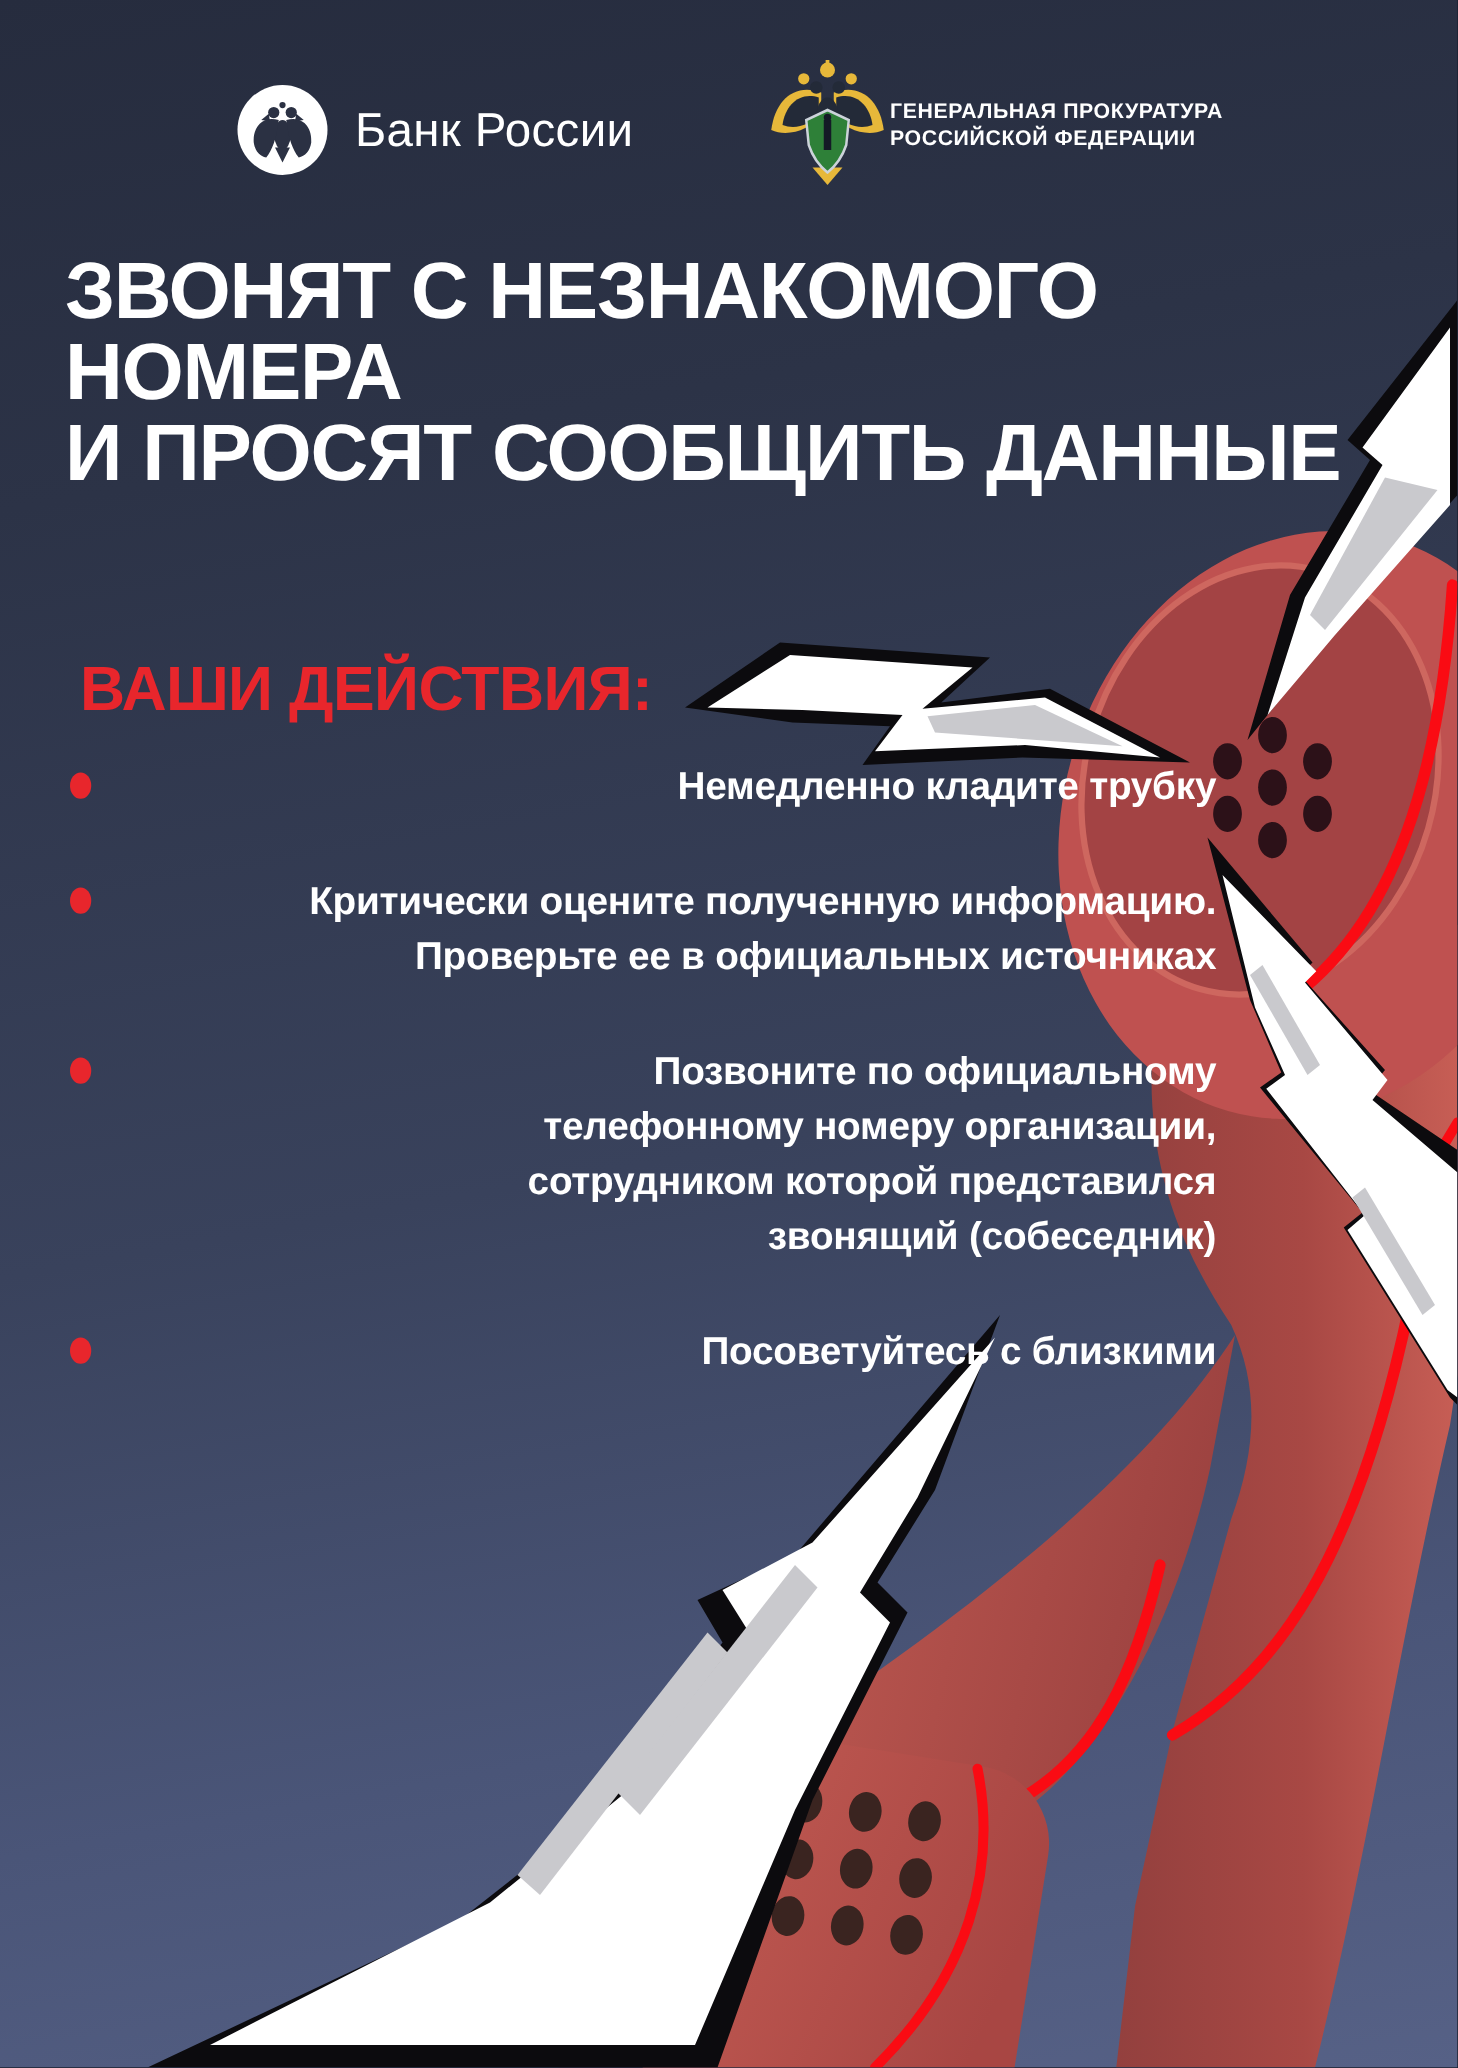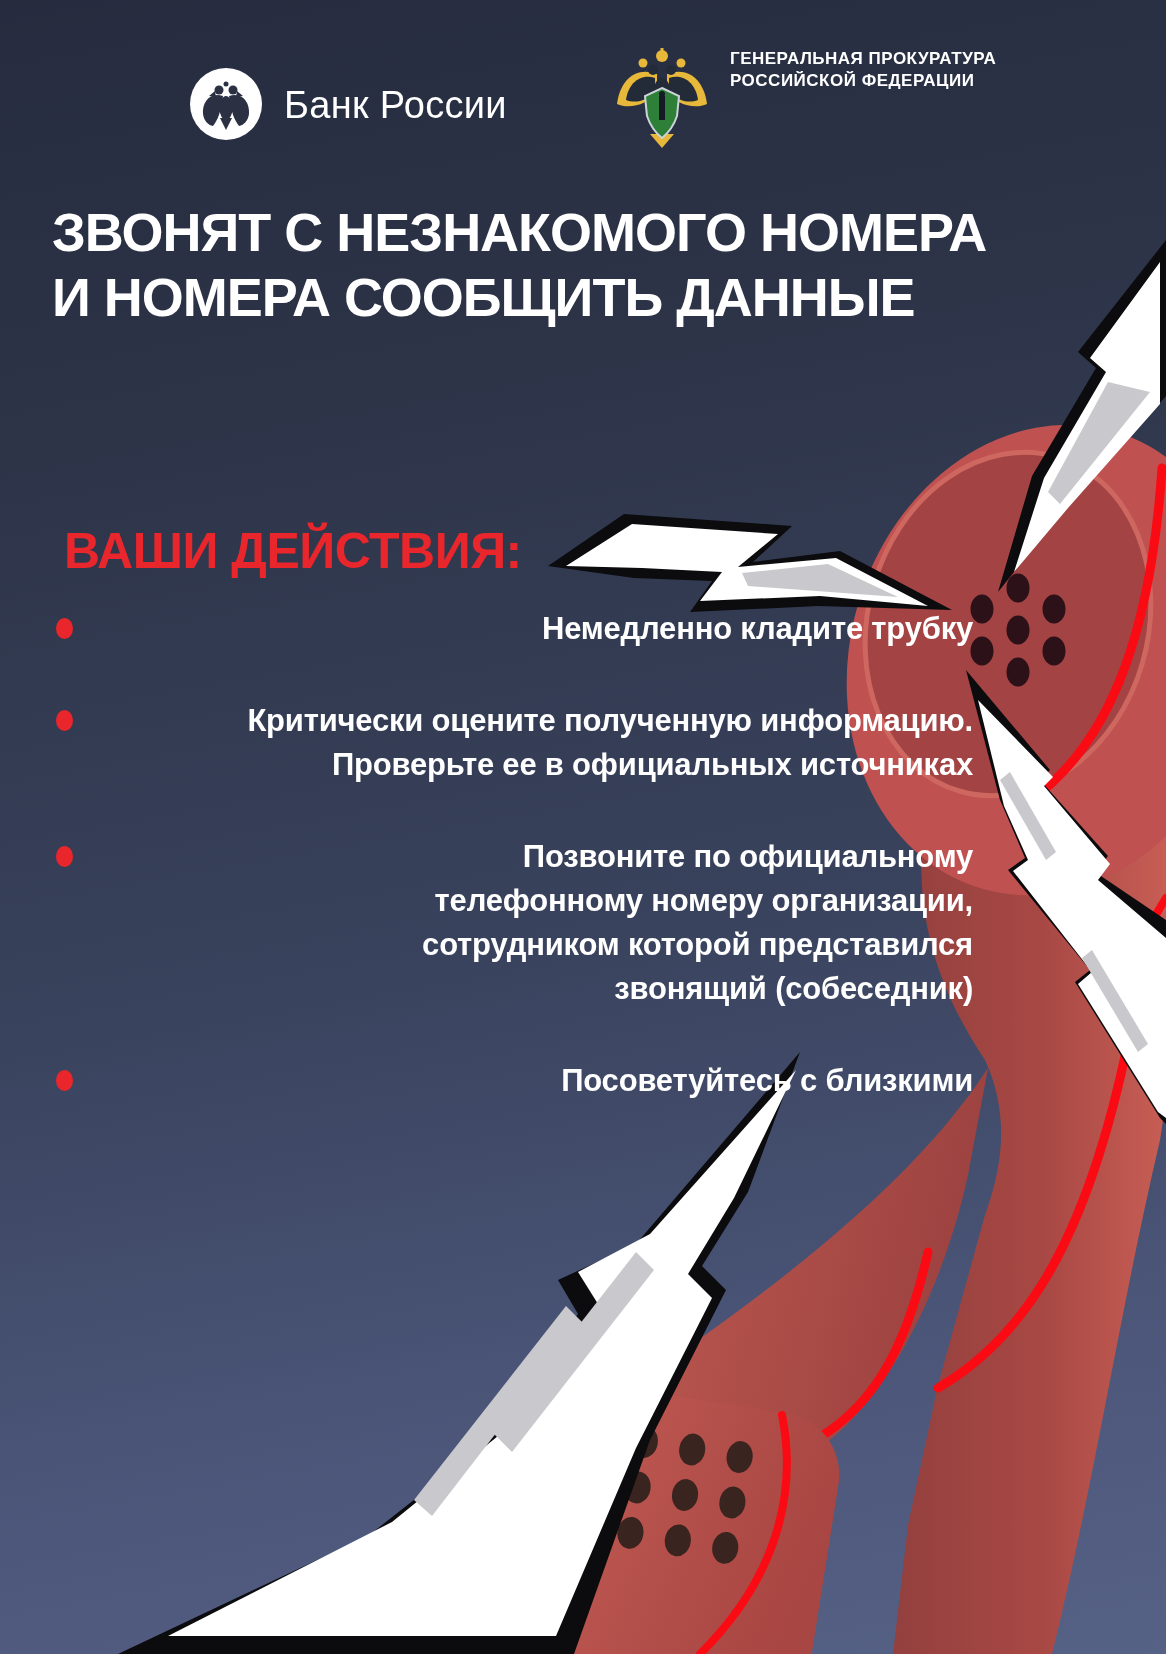--- a/index.html
+++ b/index.html
@@ -6,25 +6,25 @@
   .poster{
     position:relative;
     width:1166px;height:1654px;
     overflow:hidden;
     font-family:"Liberation Sans","DejaVu Sans",sans-serif;
     background:linear-gradient(170deg,#262c3e 0%,#2c3347 22%,#39425c 55%,#4a5578 80%,#566186 100%);
   }
   .illustration{position:absolute;left:0;top:0;width:1166px;height:1654px;}
   .bank-logo{position:absolute;left:188px;top:66px;display:flex;align-items:center;gap:20px;color:#fff;}
   .bank-logo-text{font-size:38px;letter-spacing:.3px;font-weight:400;}
-  .prosecutor{position:absolute;left:612px;top:48px;display:flex;gap:18px;color:#fff;}
+  .prosecutor{position:absolute;left:612px;top:48px;display:flex;align-items:center;color:#fff;}
   .prosecutor-text{font-size:17px;font-weight:700;line-height:22px;letter-spacing:.5px;}
   .headline{
     position:absolute;left:52px;top:200px;width:1070px;
-    color:#fff;font-size:54px;line-height:65px;font-weight:700;letter-spacing:-1px;margin:0;
+    color:#fff;font-size:64px;line-height:65px;font-weight:700;letter-spacing:-1px;margin:0;
   }
   .actions-title{
     position:absolute;left:64px;top:522px;margin:0;
     color:var(--accent_red,#e8262c);
     font-size:50px;font-weight:700;letter-spacing:-.5px;
   }
   .actions-list{position:absolute;left:53px;top:607px;width:920px;margin:0;padding:0;list-style:none;text-align:right;}
   .actions-list li{
     position:relative;padding-left:42px;margin:0 0 48px 0;
     color:#fff;font-size:31px;line-height:44px;font-weight:700;letter-spacing:-.2px;
@@ -172,21 +172,21 @@
       <circle cx="0" cy="-6" r="3" fill="#141a26"></circle>
     </svg>
     <div class="prosecutor-text">
       <div>ГЕНЕРАЛЬНАЯ ПРОКУРАТУРА</div>
       <div>РОССИЙСКОЙ ФЕДЕРАЦИИ</div>
     </div>
   </div>
 
   <h1 class="headline">
     <div>ЗВОНЯТ С НЕЗНАКОМОГО НОМЕРА</div>
-    <div>И НОМЕРА СООБЩИТЬ ДАННЫЕ</div>
+    <div>И ПРОСЯТ СООБЩИТЬ ДАННЫЕ</div>
   </h1>
 
   <h2 class="actions-title">ВАШИ ДЕЙСТВИЯ:</h2>
 
   <ul class="actions-list">
     <li>
       <span class="bullet"></span>
       <span class="action-text">Немедленно кладите трубку</span>
     </li>
     <li>

